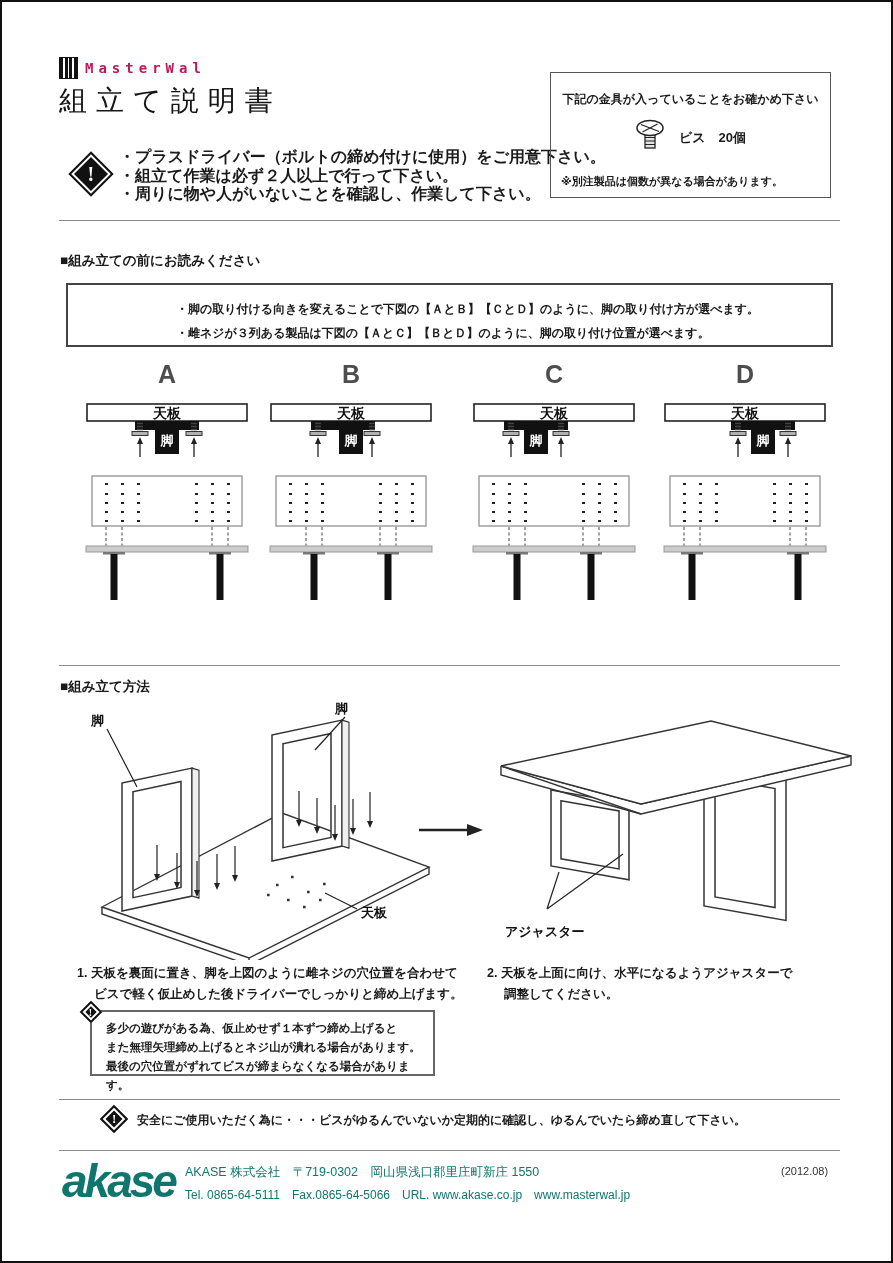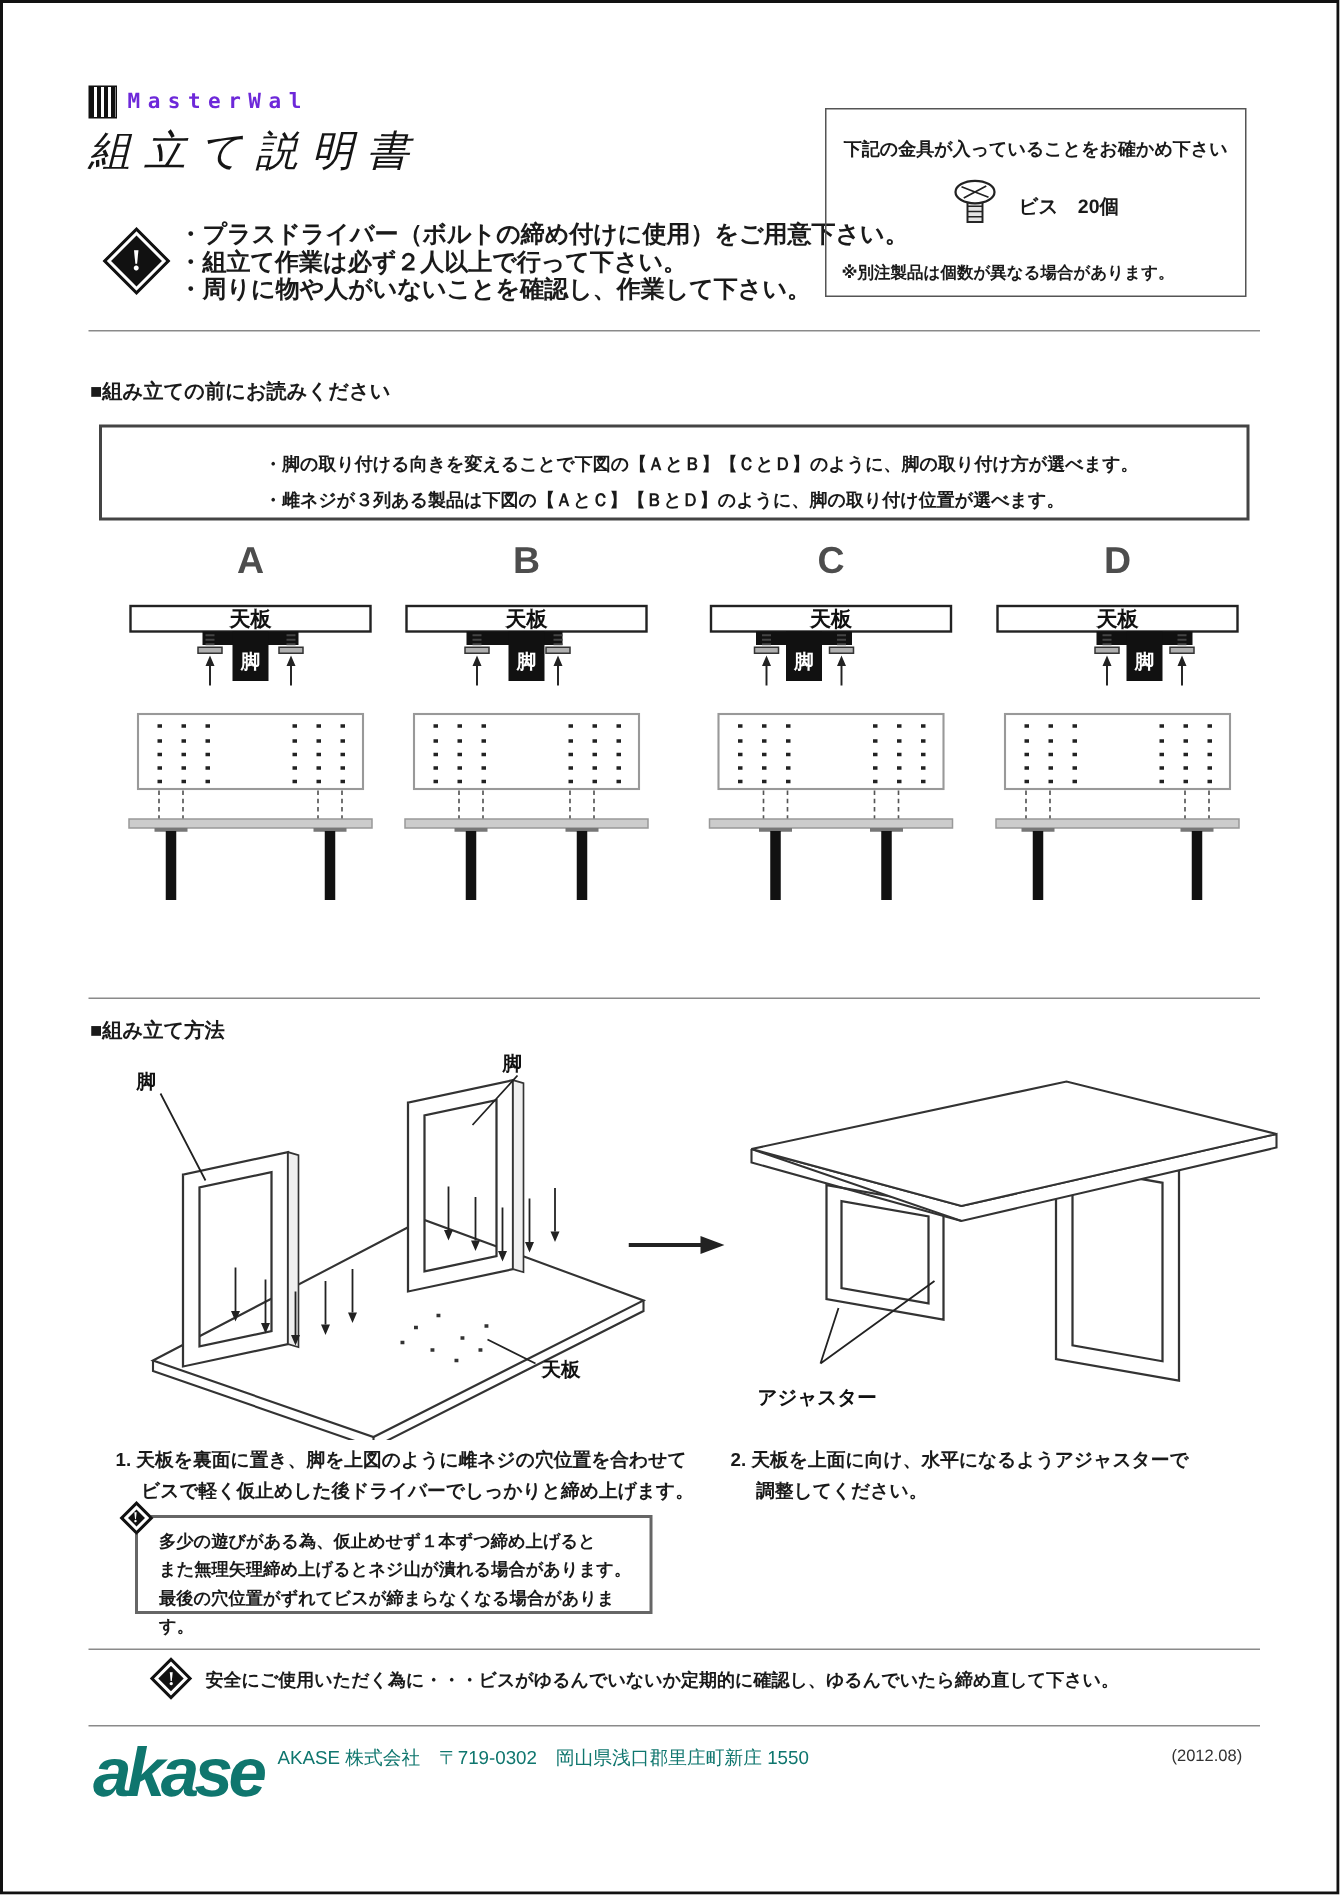--- a/index.html
+++ b/index.html
@@ -9,23 +9,23 @@
     font-family:"Liberation Sans","DejaVu Sans",sans-serif;color:#1a1a1a;
     overflow:hidden;
   }
   .abs{position:absolute;}
   
   .brand{left:58px;top:56px;display:flex;align-items:center;gap:8px;}
   .mw-icon{width:17px;height:20px;background:
     repeating-linear-gradient(90deg,#111 0 3px,#fff 3px 4.6px);
     outline:1.5px solid #111;display:inline-block;}
   .mw-text{font-family:"DejaVu Sans Mono","Liberation Mono",monospace;
-    font-size:14px;font-weight:600;letter-spacing:5px;color:#6d28d9;}
+    font-size:14px;font-weight:600;letter-spacing:5px;color:#be185d;}
   .page-title{left:57px;top:80px;font-family:"Liberation Serif","DejaVu Serif",serif;
-    font-size:28px;font-weight:500;letter-spacing:9px;color:#151515;font-style:italic;}
+    font-size:28px;font-weight:500;letter-spacing:9px;color:#151515;}
   
   .diamond{background:#111;transform:rotate(45deg);
     box-shadow:inset 0 0 0 2px #111, inset 0 0 0 4px #fff;
     display:flex;align-items:center;justify-content:center;}
   .diamond span{transform:rotate(-45deg);color:#fff;font-weight:bold;
     font-family:"Liberation Serif",serif;}
   
   .precautions{left:117px;top:146px;font-size:16px;font-weight:bold;line-height:18.5px;}
   
   .hw-box{left:548px;top:70px;width:281px;height:126px;border:1.5px solid #555;box-sizing:border-box;padding-left:46px;}
@@ -251,15 +251,16 @@
 
   <div class="abs diamond" style="left:102px;top:1107px;width:20px;height:20px;">
       <span style="font-size:13px;">!</span>
     </div>
   <div class="abs safety-text">安全にご使用いただく為に・・・ビスがゆるんでいないか定期的に確認し、ゆるんでいたら締め直して下さい。</div>
 
   <div class="abs divider" style="top:1148px;"></div>
 
   <div class="abs akase">akase</div>
   <div class="abs foot-line" style="top:1162px;">AKASE 株式会社　〒719-0302　岡山県浅口郡里庄町新庄 1550</div>
+  <div class="abs foot-line" style="top:1185px;font-size:12px;">Tel. 0865-64-5111　Fax.0865-64-5066　URL. www.akase.co.jp　www.masterwal.jp</div>
   <div class="abs foot-date">(2012.08)</div>
 
 </div>
 
 </body></html>

